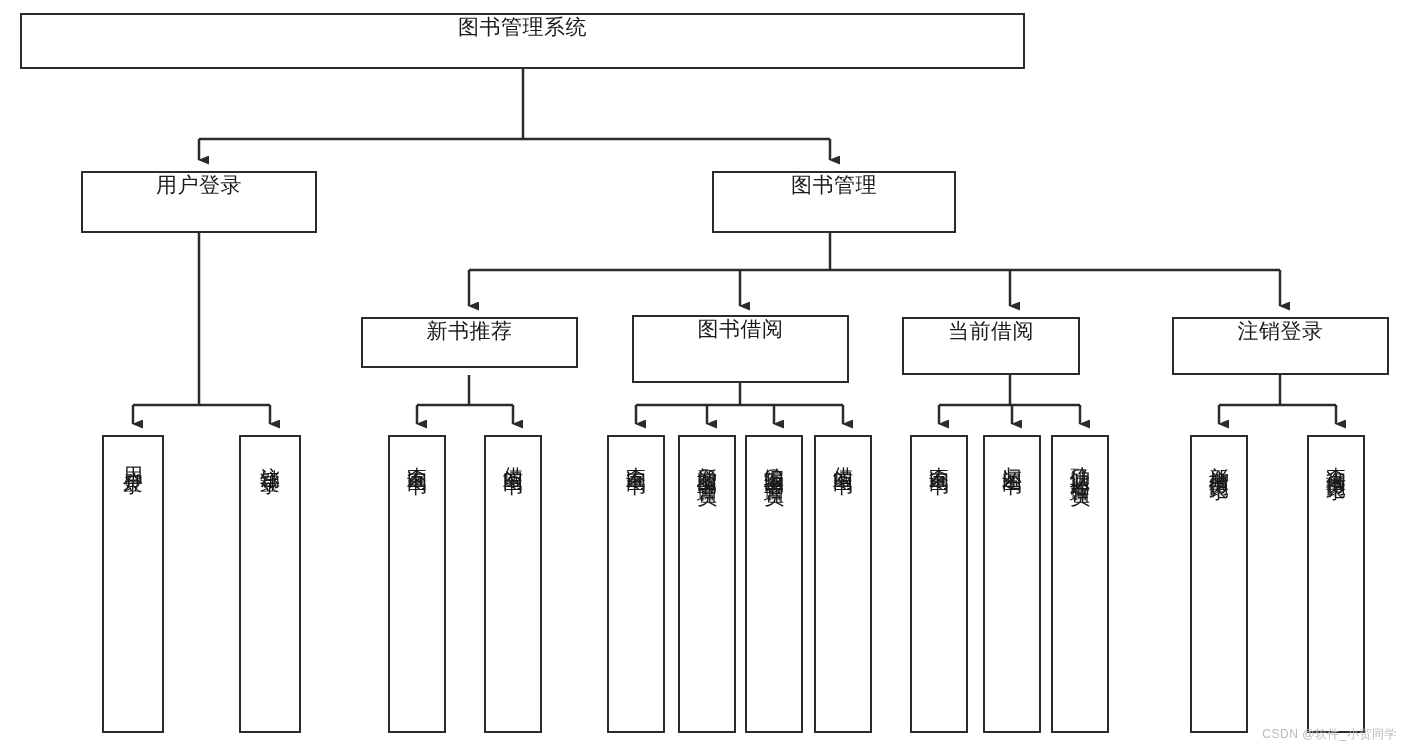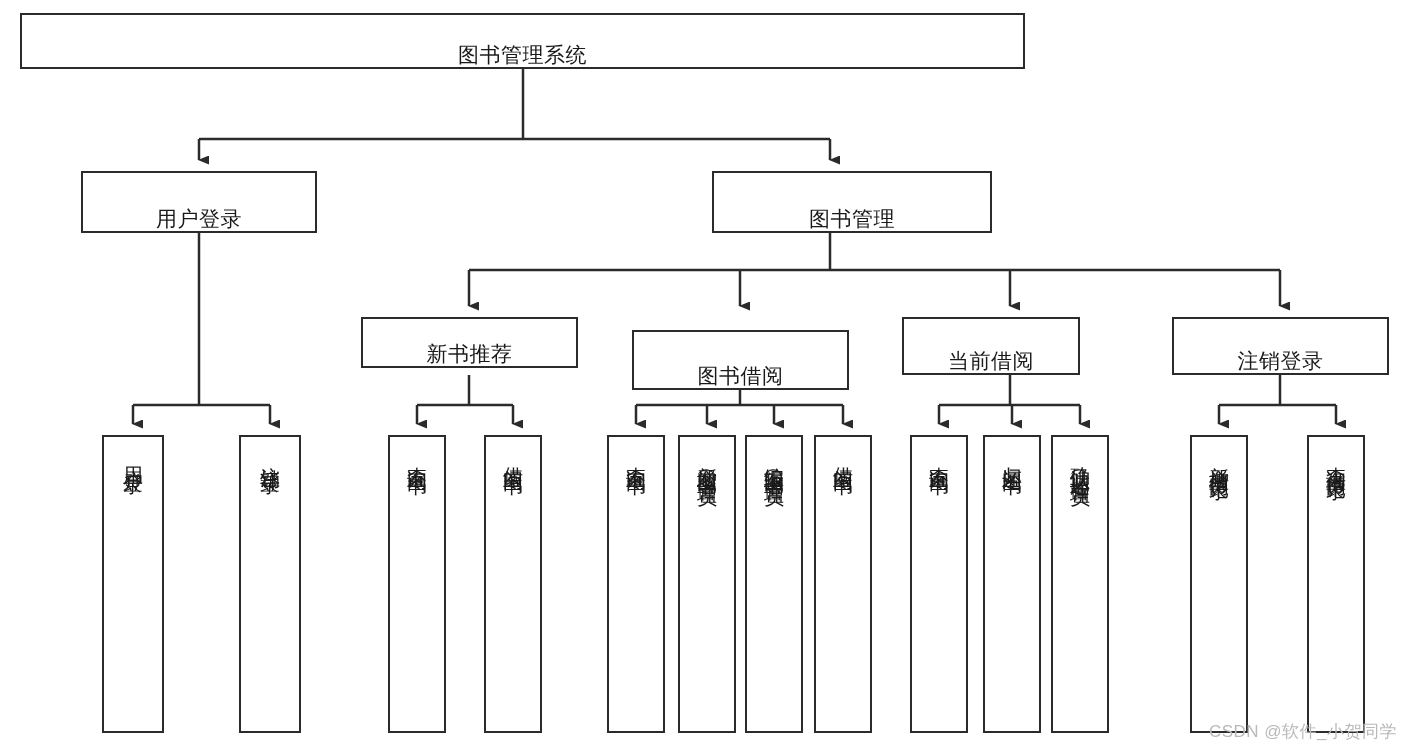--- a/index.html
+++ b/index.html
@@ -25,21 +25,21 @@
     width: 1405px;
     height: 747px;
     pointer-events: none;
   }
   .node {
     position: absolute;
     box-sizing: border-box;
     background: #ffffff;
     border: 2.5px solid #2b2b2b;
     display: flex;
-    align-items: flex-end;
+    align-items: flex-start;
     justify-content: center;
     color: #1a1a1a;
     z-index: 2;
   }
   .node-label {
     font-size: 21px;
     line-height: 1.15;
     letter-spacing: 0.5px;
     white-space: nowrap;
     color: #1a1a1a;
@@ -52,21 +52,21 @@
     writing-mode: vertical-rl;
     text-orientation: upright;
     white-space: nowrap;
     letter-spacing: 3px;
     font-size: 20px;
   }
   .watermark {
     position: absolute;
     right: 8px;
     bottom: 4px;
-    font-size: 17px;
+    font-size: 12px;
     color: #b9b9b9;
     letter-spacing: 0.5px;
     z-index: 5;
     white-space: nowrap;
   }
 </style>
 </head>
 <body>
 
 <div id="canvas">
@@ -114,27 +114,27 @@
       </g>
   </svg>
 
   <div id="nodes-root">
       <div class="node" style="left: 20px; top: 13px; width: 1005px; height: 56px;">
         <span class="node-label">图书管理系统</span>
       </div>
       <div class="node" style="left: 81px; top: 171px; width: 236px; height: 62px;">
         <span class="node-label">用户登录</span>
       </div>
-      <div class="node" style="left: 712px; top: 171px; width: 280px; height: 62px;">
+      <div class="node" style="left: 712px; top: 171px; width: 244px; height: 62px;">
         <span class="node-label">图书管理</span>
       </div>
       <div class="node" style="left: 361px; top: 317px; width: 217px; height: 51px;">
         <span class="node-label">新书推荐</span>
       </div>
-      <div class="node" style="left: 632px; top: 330px; width: 217px; height: 60px;">
+      <div class="node" style="left: 632px; top: 315px; width: 217px; height: 68px;">
         <span class="node-label">图书借阅</span>
       </div>
       <div class="node" style="left: 902px; top: 317px; width: 178px; height: 58px;">
         <span class="node-label">当前借阅</span>
       </div>
       <div class="node" style="left: 1172px; top: 317px; width: 217px; height: 58px;">
         <span class="node-label">注销登录</span>
       </div>
       <div class="node vertical" style="left: 102px; top: 435px; width: 62px; height: 298px;">
         <span class="node-label">用户登录</span>

